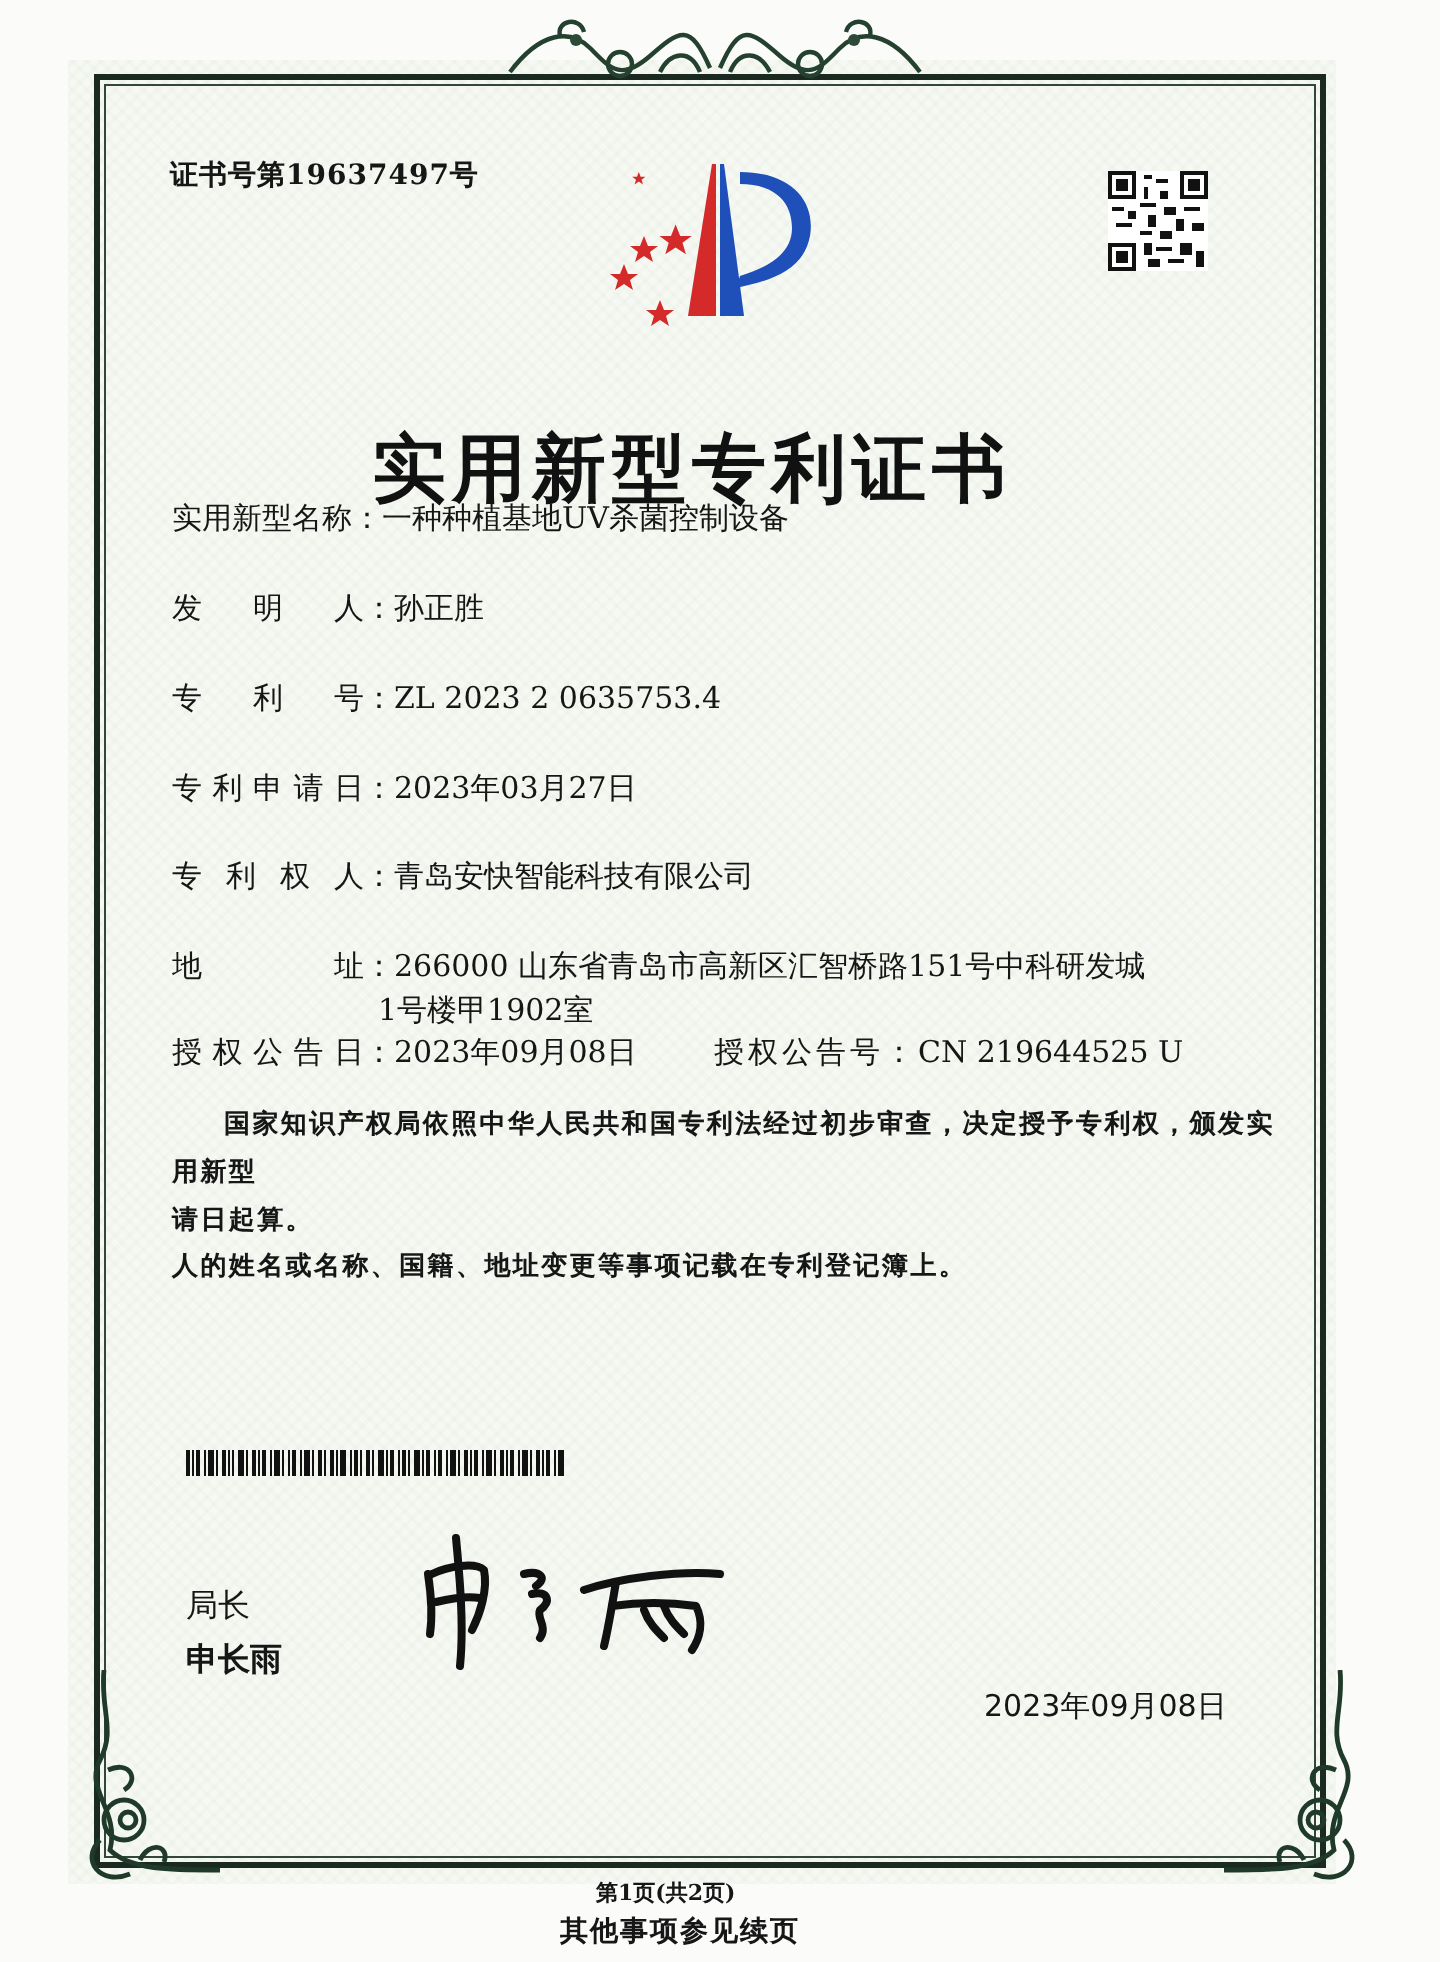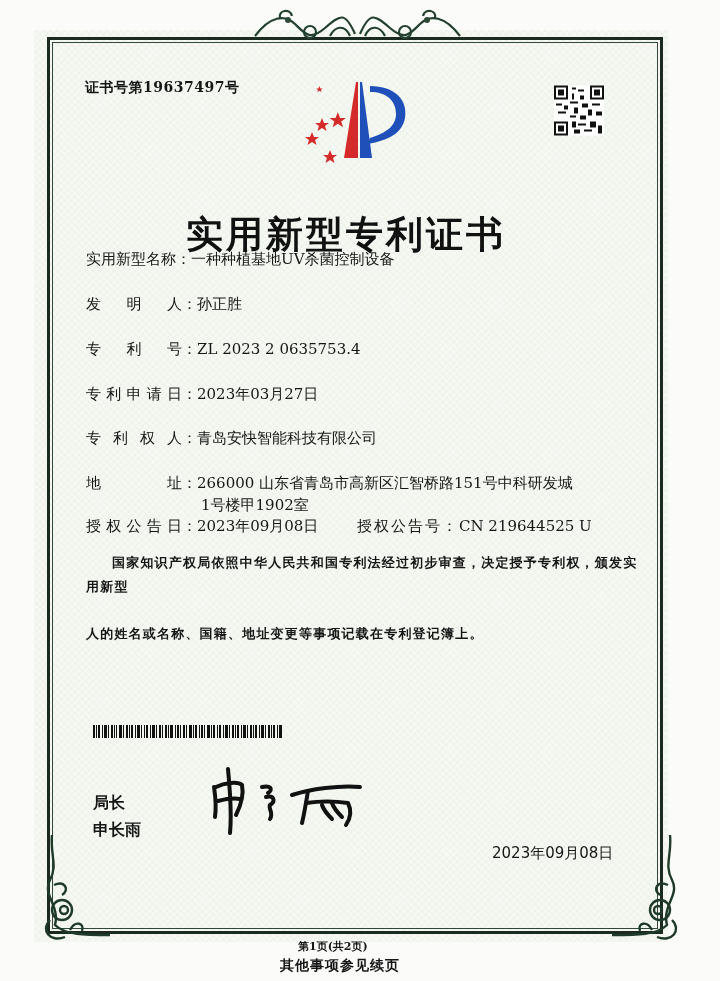--- a/index.html
+++ b/index.html
@@ -33,21 +33,21 @@
   .cert-no { left: 85px; top: 79px; font-size: 14px; font-weight: bold; letter-spacing: 0.5px; }
   .qr { position: absolute; left: 554px; top: 83px; width: 50px; height: 55px; }
   .logo { position: absolute; left: 300px; top: 78px; width: 120px; height: 92px; }
   .title { left: 186px; top: 180px; font-family: "DejaVu Sans", "Liberation Sans", sans-serif;
            font-size: 37px; font-weight: bold; letter-spacing: 3px; color: #111; margin-top: 30px; }
   .row { font-size: 15px; }
   .lbl-spread { display: inline-flex; justify-content: space-between; width: 96px; }
   .para { position: absolute; left: 86px; width: 552px; font-size: 13px; font-weight: bold;
           line-height: 24px; letter-spacing: 1.2px; }
   .barcode { position: absolute; left: 93px; top: 725px; width: 190px; height: 13px; }
-  .sig-title { left: 93px; top: 793px; font-size: 16px; font-family: "DejaVu Sans", sans-serif; font-weight: bold; }
+  .sig-title { left: 93px; top: 793px; font-size: 16px; font-family: "DejaVu Sans", sans-serif; font-weight: normal; }
   .sig-name { left: 93px; top: 820px; font-size: 16px; font-family: "DejaVu Sans", sans-serif; font-weight: bold; text-align: center; }
   .signature { position: absolute; left: 210px; top: 765px; width: 160px; height: 70px; }
   .date-right { left: 492px; top: 844px; font-size: 15px; font-family: "DejaVu Sans", sans-serif; }
   .page-no { left: 298px; top: 914px; font-size: 11px; font-weight: bold; margin-top: 25px; }
   .footer-note { left: 280px; top: 957px; font-size: 14px; font-weight: bold; letter-spacing: 1px; }
 </style>
 </head>
 <body>
 
 <div class="paper"></div>
@@ -185,38 +185,39 @@
     <span>人</span>
   </span><span>：</span><span>青岛安快智能科技有限公司</span>
 </div>
 
 <div class="abs row" style="left:86px; top:474px;">
   <span class="lbl-spread">
     <span>地</span>
     <span>址</span>
   </span><span>：</span><span>266000 山东省青岛市高新区汇智桥路151号中科研发城</span>
 </div>
-<div class="abs row" style="left:189px; top:496px;margin-left:12px;">1号楼甲1902室</div>
+<div class="abs row" style="left:189px; top:496px;">1号楼甲1902室</div>
 
 <div class="abs row" style="left:86px; top:517px;">
   <span class="lbl-spread">
     <span>授</span>
     <span>权</span>
     <span>公</span>
     <span>告</span>
     <span>日</span>
   </span><span>：</span><span>2023年09月08日</span>
 </div>
 
 <div class="abs row" style="left:357px; top:517px;">
   <span style="letter-spacing:2px;">授权公告号：</span><span>CN 219644525 U</span>
 </div>
 
 <div class="para" style="top:551px;">
   <div style="text-indent:26px;">国家知识产权局依照中华人民共和国专利法经过初步审查，决定授予专利权，颁发实用新型</div>
+  <div>请日起算。</div>
 </div>
 <div class="para" style="top:622px;">
   <div>人的姓名或名称、国籍、地址变更等事项记载在专利登记簿上。</div>
 </div>
 
 <svg class="barcode" viewBox="0 0 190 13" preserveAspectRatio="none">
   <g fill="#111">
     <rect x="0" y="0" width="2" height="13"></rect>
       <rect x="3" y="0" width="1" height="13"></rect>
       <rect x="5" y="0" width="2" height="13"></rect>

